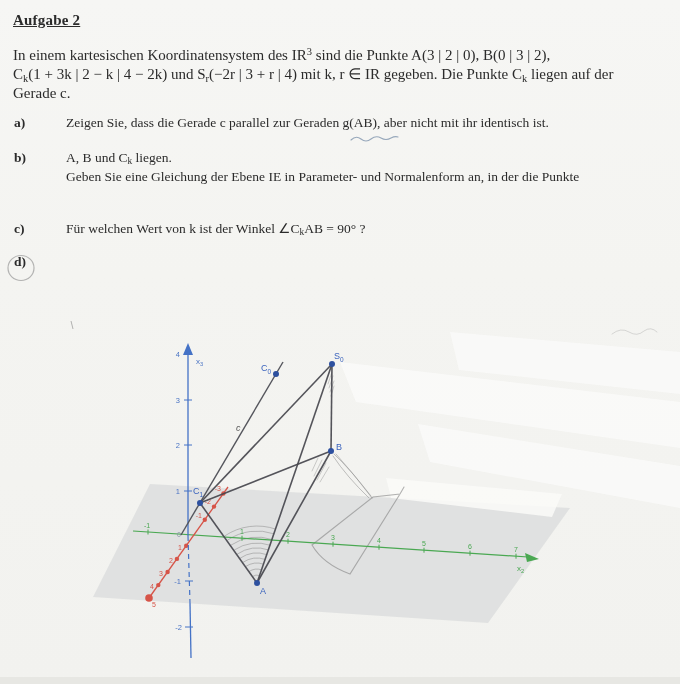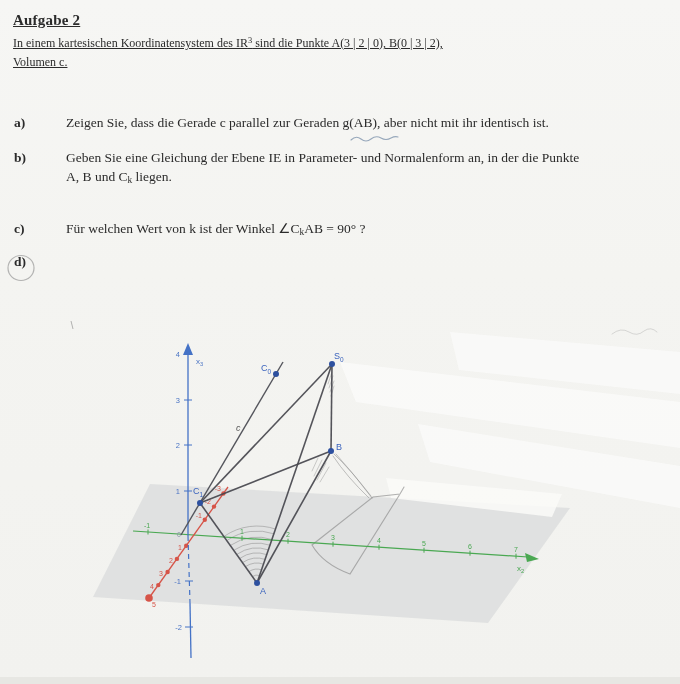--- a/index.html
+++ b/index.html
@@ -7,22 +7,22 @@
        font-family:"Liberation Serif", serif;
        background:#f1f1ee;}
   .sheet{position:relative;width:680px;height:684px;
          background:linear-gradient(180deg,#f6f6f4 0%,#f4f4f1 40%,#f2f2ef 100%);
          color:#2b2b2b;}
   #diagram{position:absolute;left:0;top:0;width:680px;height:684px;
            font-family:"Liberation Sans", sans-serif;}
   .page-title{position:absolute;left:13px;top:12px;margin:0;
               font-size:15px;font-weight:bold;
               text-decoration:underline;letter-spacing:.2px;}
-  .intro{position:absolute;left:13px;top:34px;width:630px;
-         font-size:12px;line-height:19.2px;text-decoration:underline;}
+  .intro{position:absolute;left:13px;top:46px;width:630px;
+         font-size:15px;line-height:19.2px;}
   .task{position:absolute;left:13px;right:26px;font-size:13.5px;line-height:19px;}
   .task-a{top:113px;}
   .task-b{top:148px;}
   .task-c{top:219px;}
   .task-d{top:252px;}
   .tlabel{position:absolute;left:1px;top:0;font-weight:bold;}
   .tbody{margin-left:53px;}
   .tline{white-space:nowrap;}
   .indent{margin-left:55px;}
   sub{font-size:70%;line-height:0;vertical-align:-0.25em;}
@@ -120,35 +120,36 @@
       <text x="336" y="450" fill="#3a63bd" font-size="9">B</text>
       <text x="334" y="359" fill="#3a63bd" font-size="9">S<tspan dy="2.5200000000000005" font-size="6.4799999999999995">0</tspan></text>
       <path d="M351,140 q5,-5 10,-1 q5,4 10,0 q5,-4 10,-1 q5,3 10,0 q4,-2 7,-1" fill="none" stroke="#7e93ad" stroke-width="1.1" stroke-linecap="round" opacity="0.8"></path>
       <ellipse cx="21" cy="268" rx="13" ry="12.5" fill="none" stroke="#979797" stroke-width="1.2" opacity="0.7"></ellipse>
     </svg>
 
   <h1 class="page-title"><span>Aufgabe 2</span></h1>
 
   <div class="intro">
     <div class="tline">In einem kartesischen Koordinatensystem des IR<sup>3</sup> sind die Punkte A(3 | 2 | 0), B(0 | 3 | 2),</div>
-    <div class="tline">Volumen c.</div>
+    <div class="tline">C<sub>k</sub>(1 + 3k | 2 − k | 4 − 2k) und S<sub>r</sub>(−2r | 3 + r | 4) mit k, r ∈ IR gegeben. Die Punkte C<sub>k</sub> liegen auf der</div>
+    <div class="tline">Gerade c.</div>
   </div>
 
   <div class="task task-a">
     <span class="tlabel">a)</span>
     <div class="tbody">
       <div class="tline">Zeigen Sie, dass die Gerade c parallel zur Geraden g(AB), aber nicht mit ihr identisch ist.</div>
     </div>
   </div>
 
   <div class="task task-b">
     <span class="tlabel">b)</span>
     <div class="tbody">
+      <div class="tline">A, B und C<sub>k</sub> liegen.</div>
       <div class="tline">Geben Sie eine Gleichung der Ebene IE in Parameter- und Normalenform an, in der die Punkte</div>
-      <div class="tline">A, B und C<sub>k</sub> liegen.</div>
     </div>
   </div>
 
   <div class="task task-c">
     <span class="tlabel">c)</span>
     <div class="tbody">
       <div class="tline">Für welchen Wert von k ist der Winkel ∠C<sub>k</sub>AB = 90° ?</div>
     </div>
   </div>
 

